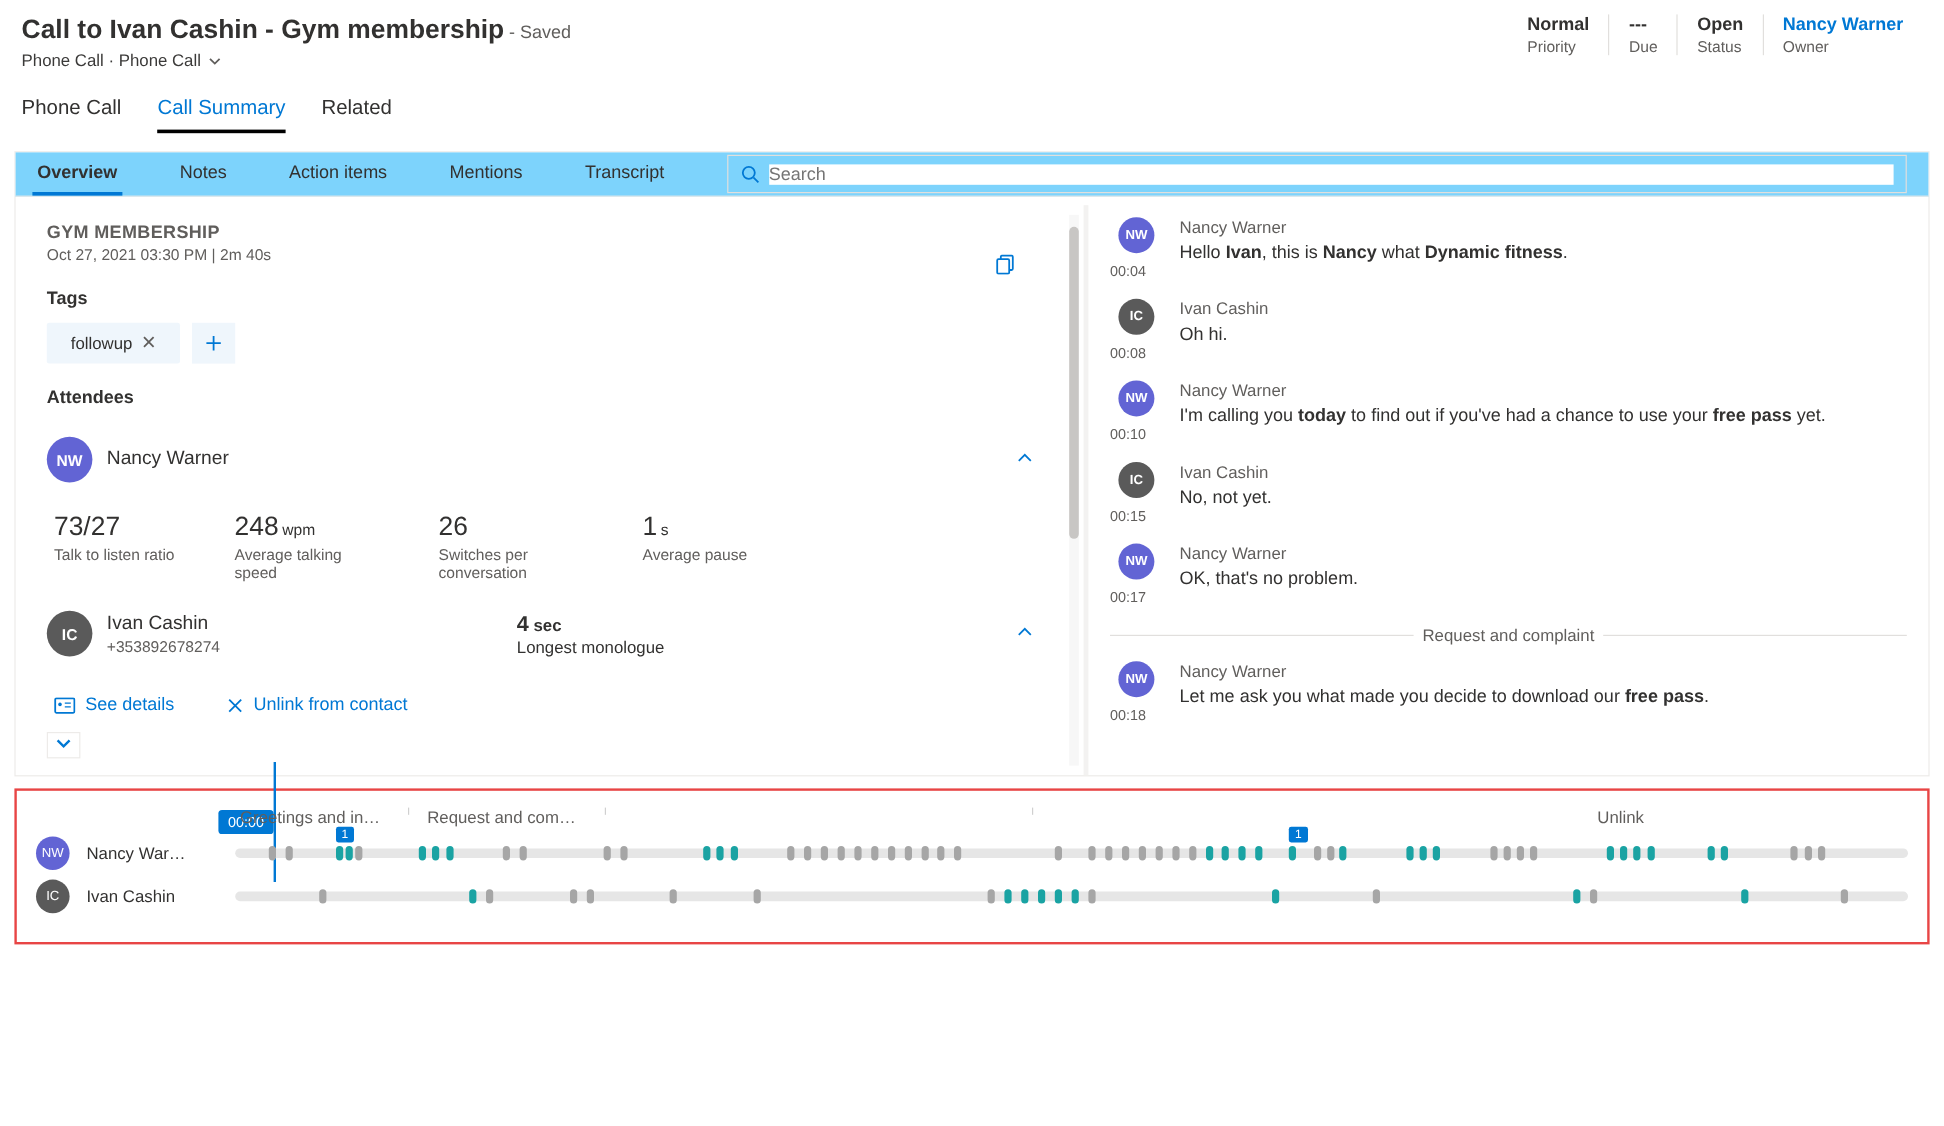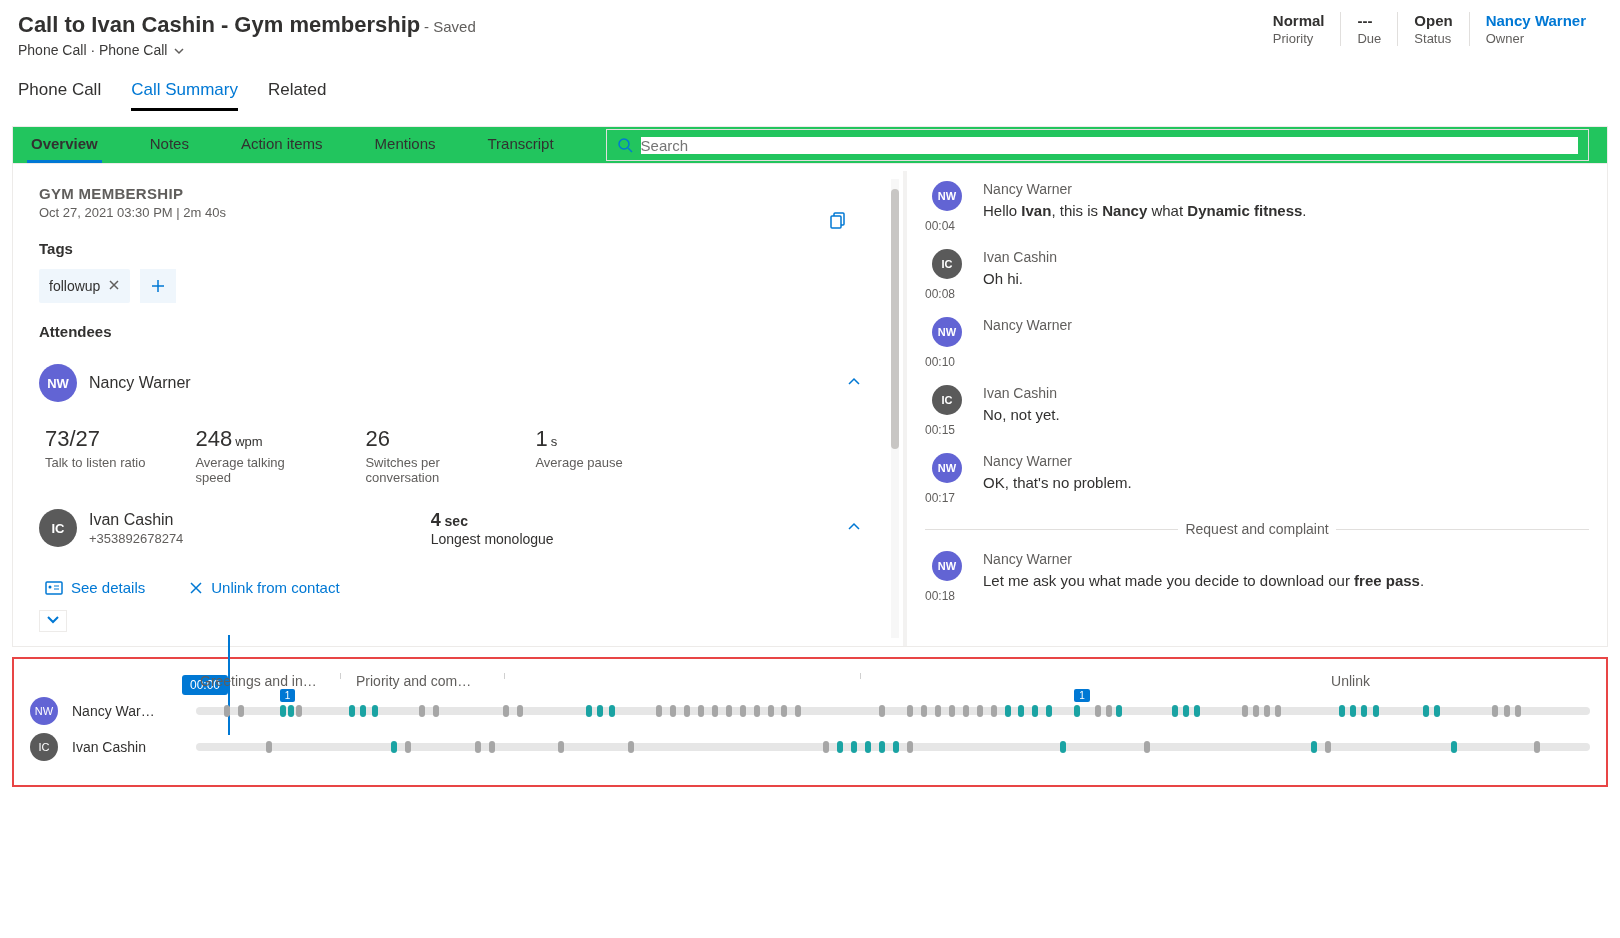--- a/index.html
+++ b/index.html
@@ -22,21 +22,21 @@
 .left{flex:1;display:flex;border-right:4px solid #f3f2f1;max-width:920px}
 .lbody{flex:1;padding:14px 20px 14px 26px;position:relative}
 .tabs2{display:flex;gap:44px;border-bottom:1px solid #edebe9;margin-bottom:12px;padding:0 14px;position:relative}
 .tabs2 .t{font-size:15px;padding:8px 4px;color:#323130;cursor:pointer}
 .tabs2 .t.sel{font-weight:600;border-bottom:3px solid #0078d4}
 .copy{position:absolute;right:40px;top:40px;color:#0078d4;cursor:pointer}
 .ttl{font-weight:700;color:#605e5c;font-size:15px;letter-spacing:.3px}
 .sub2{color:#605e5c;font-size:13px;margin-top:3px}
 .secl{font-weight:700;font-size:15px;margin-top:20px}
 .tags{display:flex;gap:10px;margin-top:12px}
-.tag{background:#eff6fc;border-radius:2px;padding:6px 10px;display:flex;align-items:center;gap:8px;font-size:14px}
+.tag{background:#eff6fc;border-radius:2px;padding:6px 20px;display:flex;align-items:center;gap:8px;font-size:14px}
 .tag .x{cursor:pointer}
 .add{background:#eff6fc;width:36px;height:34px;display:flex;align-items:center;justify-content:center;cursor:pointer;color:#0078d4;font-size:20px}
 .att{display:flex;align-items:center;gap:12px;margin-top:14px;padding:10px 0}
 .att .av{width:38px;height:38px;border-radius:50%;display:flex;align-items:center;justify-content:center;color:#fff;font-size:13px;font-weight:600}
 .nw{background:#6264d4}
 .ic{background:#5a5a5a}
 .att .nm{font-size:16px}
 .att .ph{font-size:13px;color:#605e5c;margin-top:2px}
 .att .chev{margin-left:auto;color:#0078d4;cursor:pointer;padding:6px}
 .stats{display:flex;gap:50px;margin-top:14px;flex-wrap:wrap;padding-left:6px}
@@ -120,21 +120,21 @@
   </div>
 </div>
 
 <div class="tabs1">
   <div class="t">Phone Call</div>
   <div class="t sel">Call Summary</div>
   <div class="t">Related</div>
 </div>
 
 <div class="shell" style="position:relative">
-  <div class="tabs2" style="position:absolute;left:0;right:0;top:0;background:#22c55e;z-index:2">
+  <div class="tabs2" style="position:absolute;left:0;right:0;top:0;background:#7dd3fc;z-index:2">
     <div class="t sel">Overview</div>
     <div class="t">Notes</div>
     <div class="t">Action items</div>
     <div class="t">Mentions</div>
     <div style="margin-left:auto" class="t">Transcript</div>
     <div class="search" style="margin:2px 4px;width:340px">
       <svg width="16" height="16" viewBox="0 0 16 16">
           <circle cx="7" cy="7" r="5" stroke="#0078d4" fill="none" stroke-width="1.5"></circle>
           <line x1="11" y1="11" x2="15" y2="15" stroke="#0078d4" stroke-width="1.5"></line>
         </svg>
@@ -263,20 +263,21 @@
             <div class="tx">Oh hi.</div>
           </div>
       </div>
       <div class="msg">
         <div class="mcol">
             <div class="mav nw">NW</div>
             <div class="ts">00:10</div>
           </div>
         <div class="mb">
             <div class="sp">Nancy Warner</div>
+          <div class="tx"><span>I'm calling you </span><b>today</b><span> to find out if you've had a chance to use your </span><b>free pass</b><span> yet.</span></div>
           </div>
       </div>
       <div class="msg">
         <div class="mcol">
             <div class="mav ic">IC</div>
             <div class="ts">00:15</div>
           </div>
         <div class="mb">
             <div class="sp">Ivan Cashin</div>
             <div class="tx">No, not yet.</div>
@@ -314,21 +315,21 @@
 <div class="tl" style="position:relative">
   <div class="pin">
     <div class="b">00:00</div>
     <div class="stem"></div>
   </div>
   <div class="tl-seg">
     <div class="vline" style="left:310px"></div>
     <div class="vline" style="left:474px"></div>
     <div class="vline" style="left:830px"></div>
     <div class="s1">Greetings and in…</div>
-    <div class="s2">Priority and com…</div>
+    <div class="s2">Request and com…</div>
     <div class="s3">Unlink</div>
   </div>
   <div class="tl-row">
     <div class="av2 nw">NW</div>
     <div class="nm2">Nancy War…</div>
     <div class="track" id="track1">
       <div class="mk" style="left:6%">1</div>
       <div class="mk" style="left:63%">1</div>
     <div class="tick g" style="left: 2%;"></div>
         <div class="tick g" style="left: 3%;"></div>

